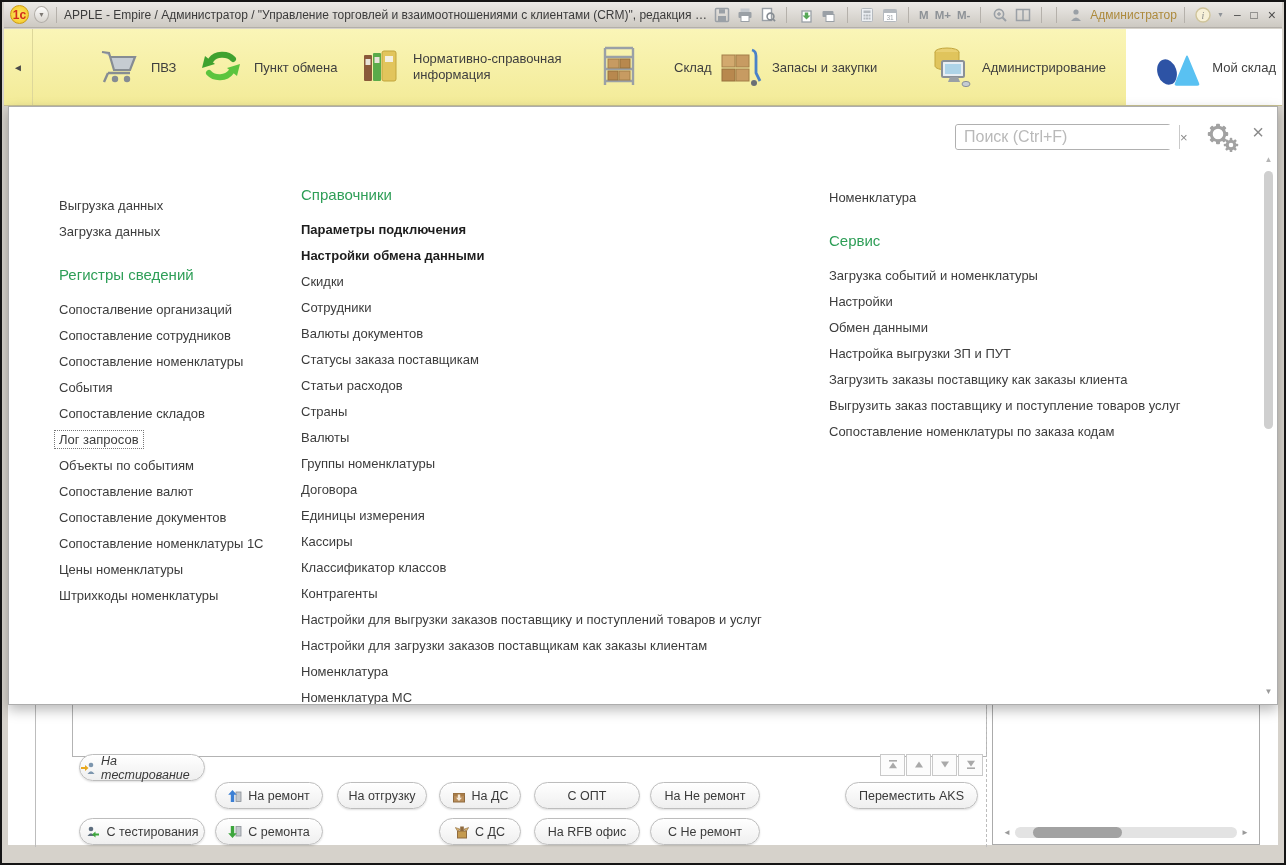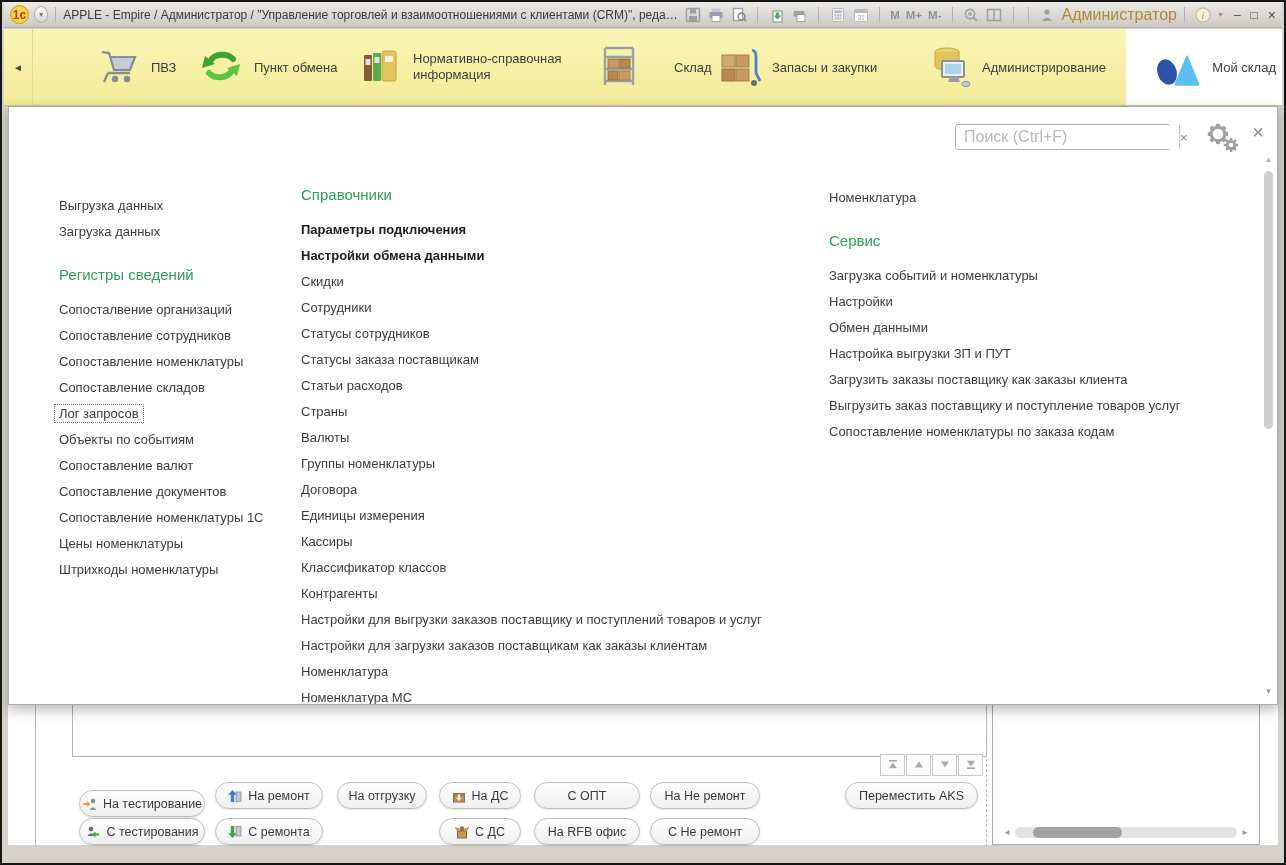--- a/index.html
+++ b/index.html
@@ -14,21 +14,21 @@
     border:1px solid #cf9c12;color:#d22d1e;font-weight:bold;font-size:12px;
     display:flex;align-items:center;justify-content:center;flex:0 0 auto;}
   .tb-menu-btn{width:17px;height:17px;border-radius:50%;background:linear-gradient(#fdfdfd,#d8d4ce);
     border:1px solid #b2aea8;color:#7c7873;font-size:7px;display:flex;align-items:center;justify-content:center;margin-left:5px;}
   .tb-sep{width:1px;height:16px;background:#b5b1ab;margin:0 7px;flex:0 0 auto;}
   .tb-title{white-space:nowrap;overflow:hidden;text-overflow:ellipsis;flex:0 1 auto;}
   .tb-spacer{flex:1;}
   .tb-ic{width:19px;height:17px;display:inline-flex;align-items:center;justify-content:center;flex:0 0 auto;margin:0 2px;}
   .tb-label{color:#8d9297;font-weight:bold;font-size:11.5px;margin:0 3px;}
   .tb-user{display:flex;align-items:center;gap:3px;}
-  .tb-user-name{color:#ad8a3c;font-size:16px;}
+  .tb-user-name{color:#ad8a3c;font-size:12px;}
   .tb-caret{color:#8d9297;font-size:7px;margin-left:2px;}
   .tb-win{display:flex;align-items:center;gap:10px;margin-left:10px;color:#4c4c4c;font-size:12px;}
   .tb-win span{cursor:default;}
 
   
   .ribbon{position:absolute;left:2px;right:2px;top:27px;height:77px;
     background:linear-gradient(#faf5b7,#f3eb98);border-bottom:1px solid #c9c293;}
   .rib-left{position:absolute;left:0;top:0;bottom:0;width:29px;border-right:1px solid #ddd79a;
     display:flex;align-items:center;justify-content:center;color:#4a4a4a;font-size:10px;}
   .rib-sec{position:absolute;top:0;height:100%;display:flex;align-items:center;gap:10px;
@@ -298,21 +298,21 @@
   <div class="rightbox">
     <div class="hscroll">
       <span class="hs-arrow">◄</span>
       <div class="hs-track">
           <div class="hs-thumb"></div>
         </div>
       <span class="hs-arrow">►</span>
     </div>
   </div>
   <div id="action-buttons">
-      <div class="pill" style="left: 77px; top: 788px; width: 126px;">
+      <div class="pill" style="left: 77px; top: 752px; width: 126px; font-style: italic;">
         <span style="display: inline-flex;">
           <svg width="15" height="14" viewBox="0 0 15 14">
             <polygon points="1,6 5,6 5,4 8.5,7 5,10 5,8 1,8" fill="#e8a81e"></polygon>
             <circle cx="11" cy="4" r="2.3" fill="#7d96ae"></circle>
             <path d="M7.5 13 q3.5 -5.5 7 0 z" fill="#7d96ae"></path>
           </svg>
         </span>
         <span>На тестирование</span>
       </div>
       <div class="pill" style="left: 213px; top: 780px; width: 108px;">
@@ -414,38 +414,39 @@
         <div class="menu-col" style="left: 50px; top: 86px;">
           <div class="menu-group">
             <div class="menu-item"><span>Выгрузка данных</span></div>
             <div class="menu-item"><span>Загрузка данных</span></div>
           </div>
           <div class="menu-group">
             <div class="menu-header">Регистры сведений</div>
             <div class="menu-item"><span>Сопосталвение организаций</span></div>
             <div class="menu-item"><span>Сопоставление сотрудников</span></div>
             <div class="menu-item"><span>Сопоставление номенклатуры</span></div>
+            <div class="menu-item"><span>События</span></div>
             <div class="menu-item"><span>Сопоставление складов</span></div>
             <div class="menu-item focused"><span>Лог запросов</span></div>
             <div class="menu-item"><span>Объекты по событиям</span></div>
             <div class="menu-item"><span>Сопоставление валют</span></div>
             <div class="menu-item"><span>Сопоставление документов</span></div>
             <div class="menu-item"><span>Сопоставление номенклатуры 1С</span></div>
             <div class="menu-item"><span>Цены номенклатуры</span></div>
             <div class="menu-item"><span>Штрихкоды номенклатуры</span></div>
           </div>
         </div>
         <div class="menu-col" style="left: 292px; top: 78px;">
           <div class="menu-group">
             <div class="menu-header">Справочники</div>
             <div class="menu-item bold"><span>Параметры подключения</span></div>
             <div class="menu-item bold"><span>Настройки обмена данными</span></div>
             <div class="menu-item"><span>Скидки</span></div>
             <div class="menu-item"><span>Сотрудники</span></div>
-            <div class="menu-item"><span>Статусы сотрудников</span></div>
+            <div class="menu-item"><span>Валюты документов</span></div>
             <div class="menu-item"><span>Статусы заказа поставщикам</span></div>
             <div class="menu-item"><span>Статьи расходов</span></div>
             <div class="menu-item"><span>Страны</span></div>
             <div class="menu-item"><span>Валюты</span></div>
             <div class="menu-item"><span>Группы номенклатуры</span></div>
             <div class="menu-item"><span>Договора</span></div>
             <div class="menu-item"><span>Единицы измерения</span></div>
             <div class="menu-item"><span>Кассиры</span></div>
             <div class="menu-item"><span>Классификатор классов</span></div>
             <div class="menu-item"><span>Контрагенты</span></div>

